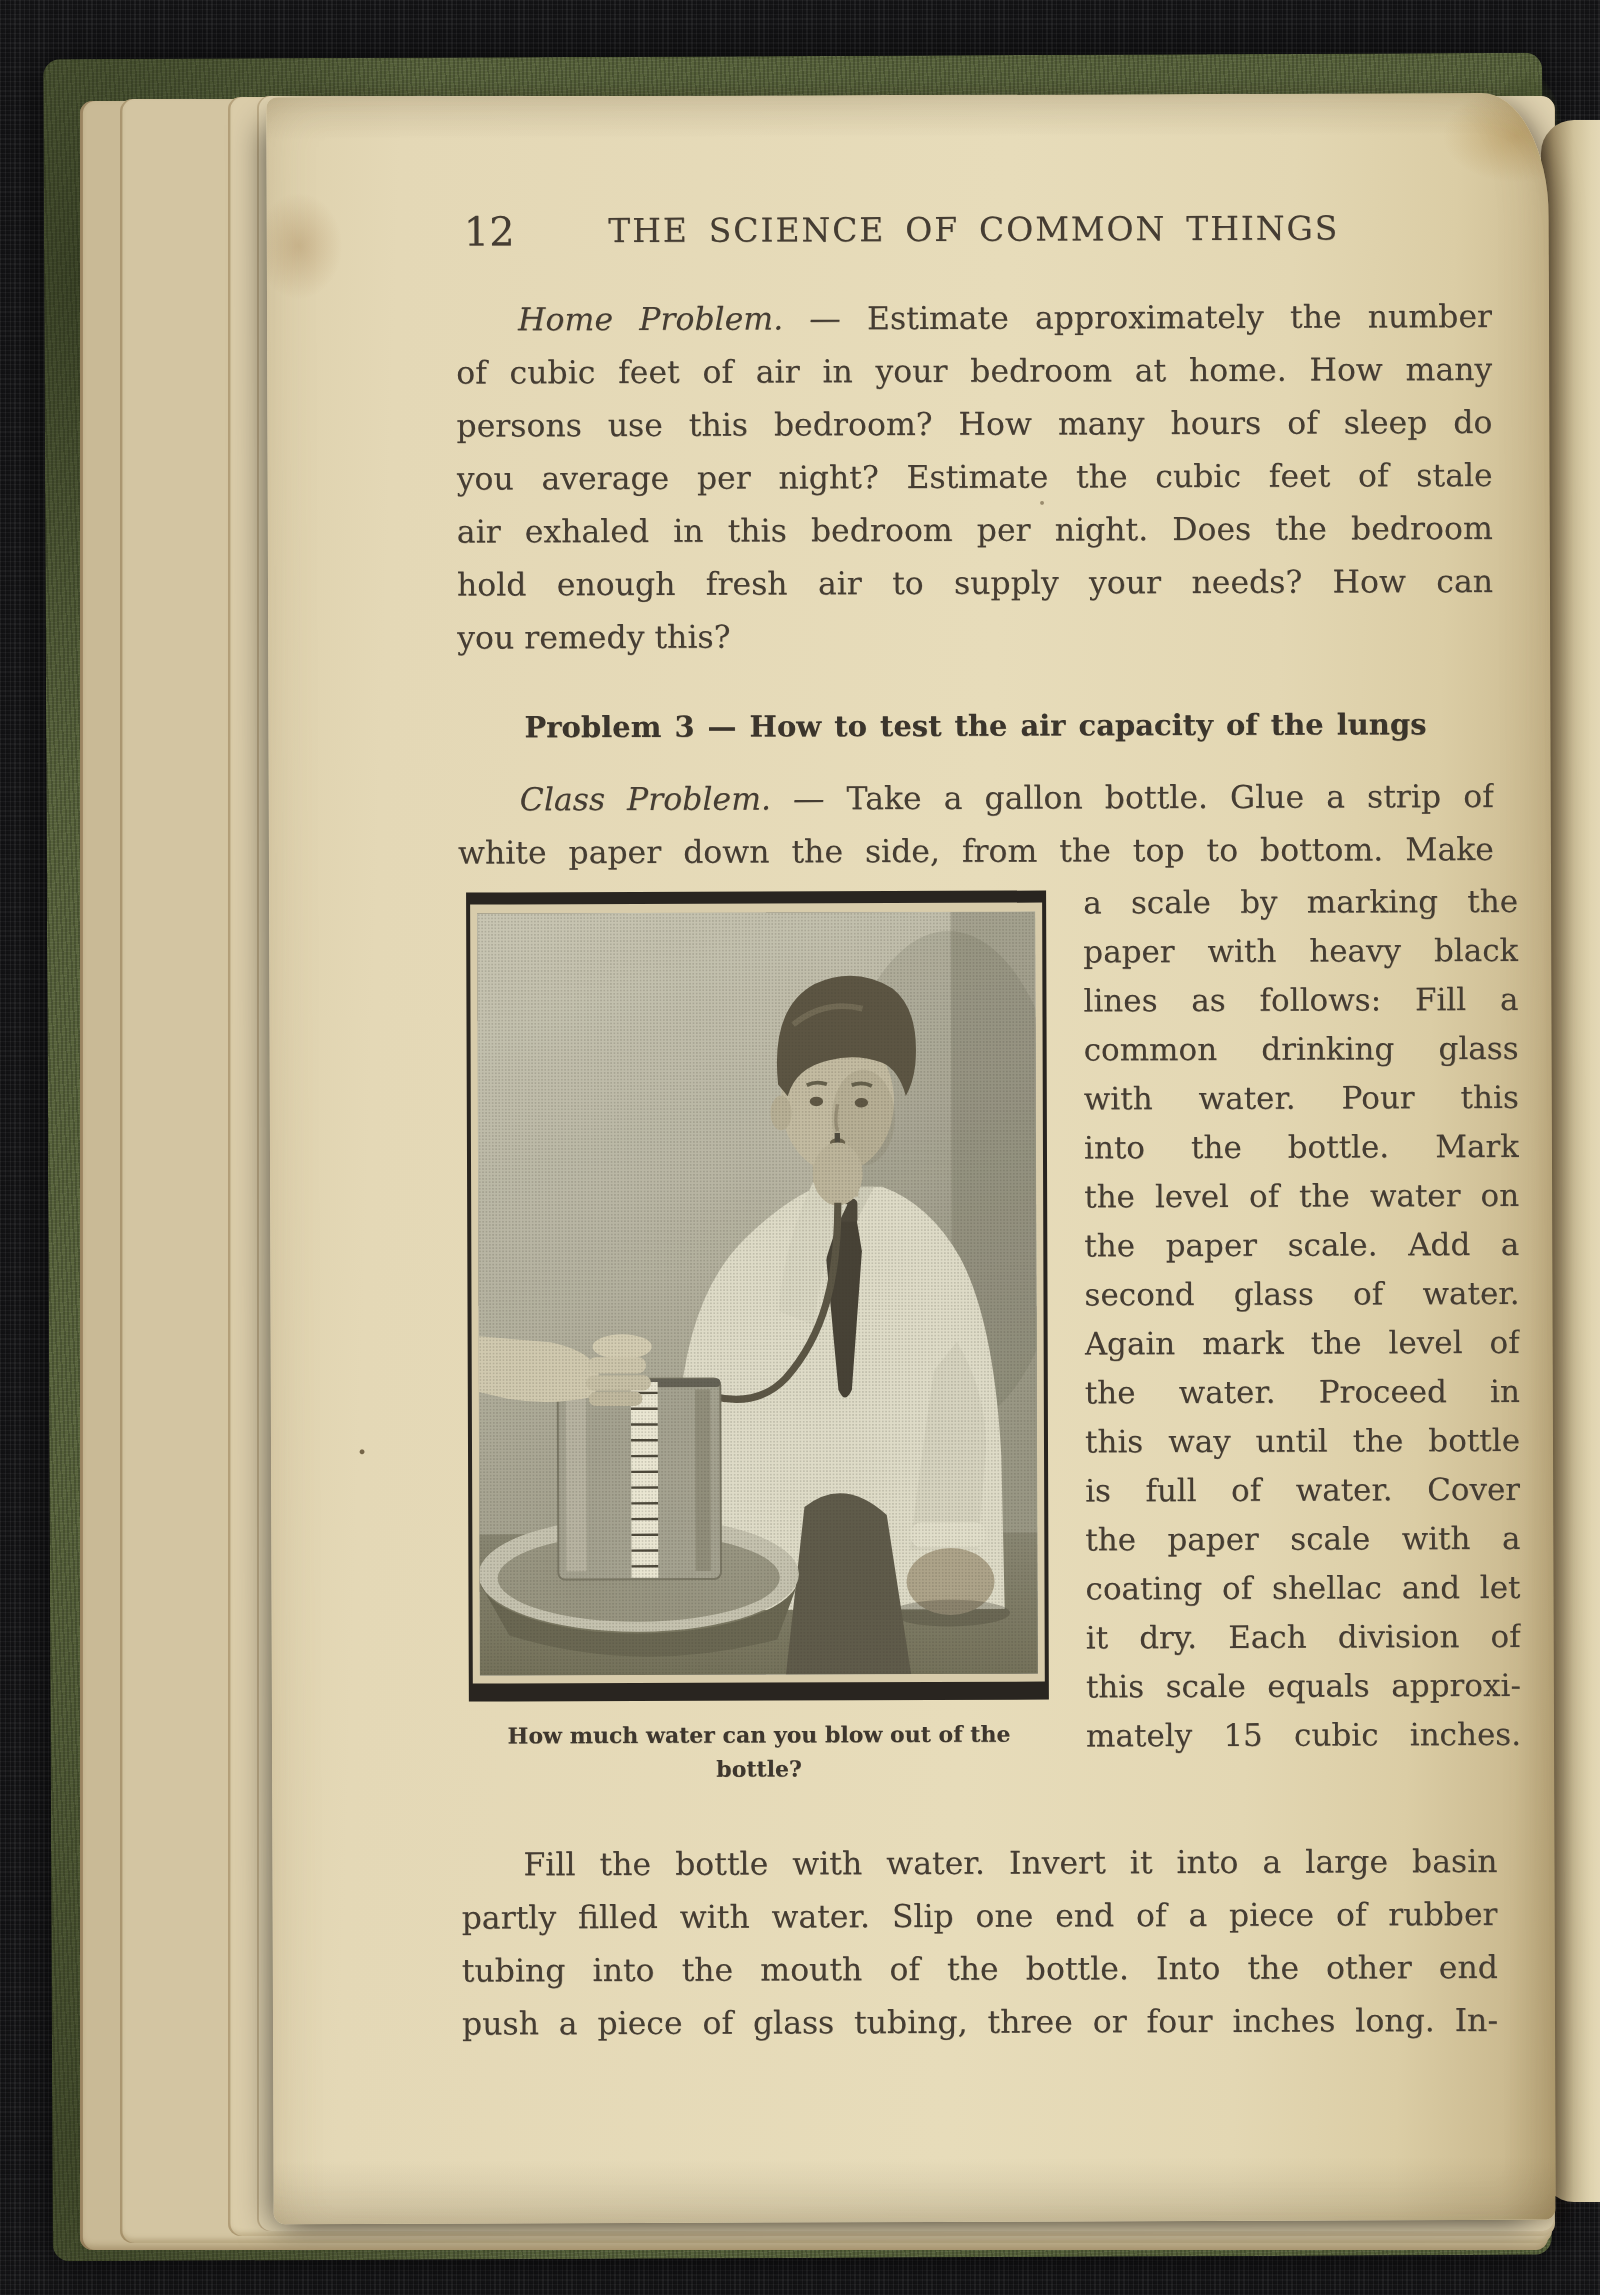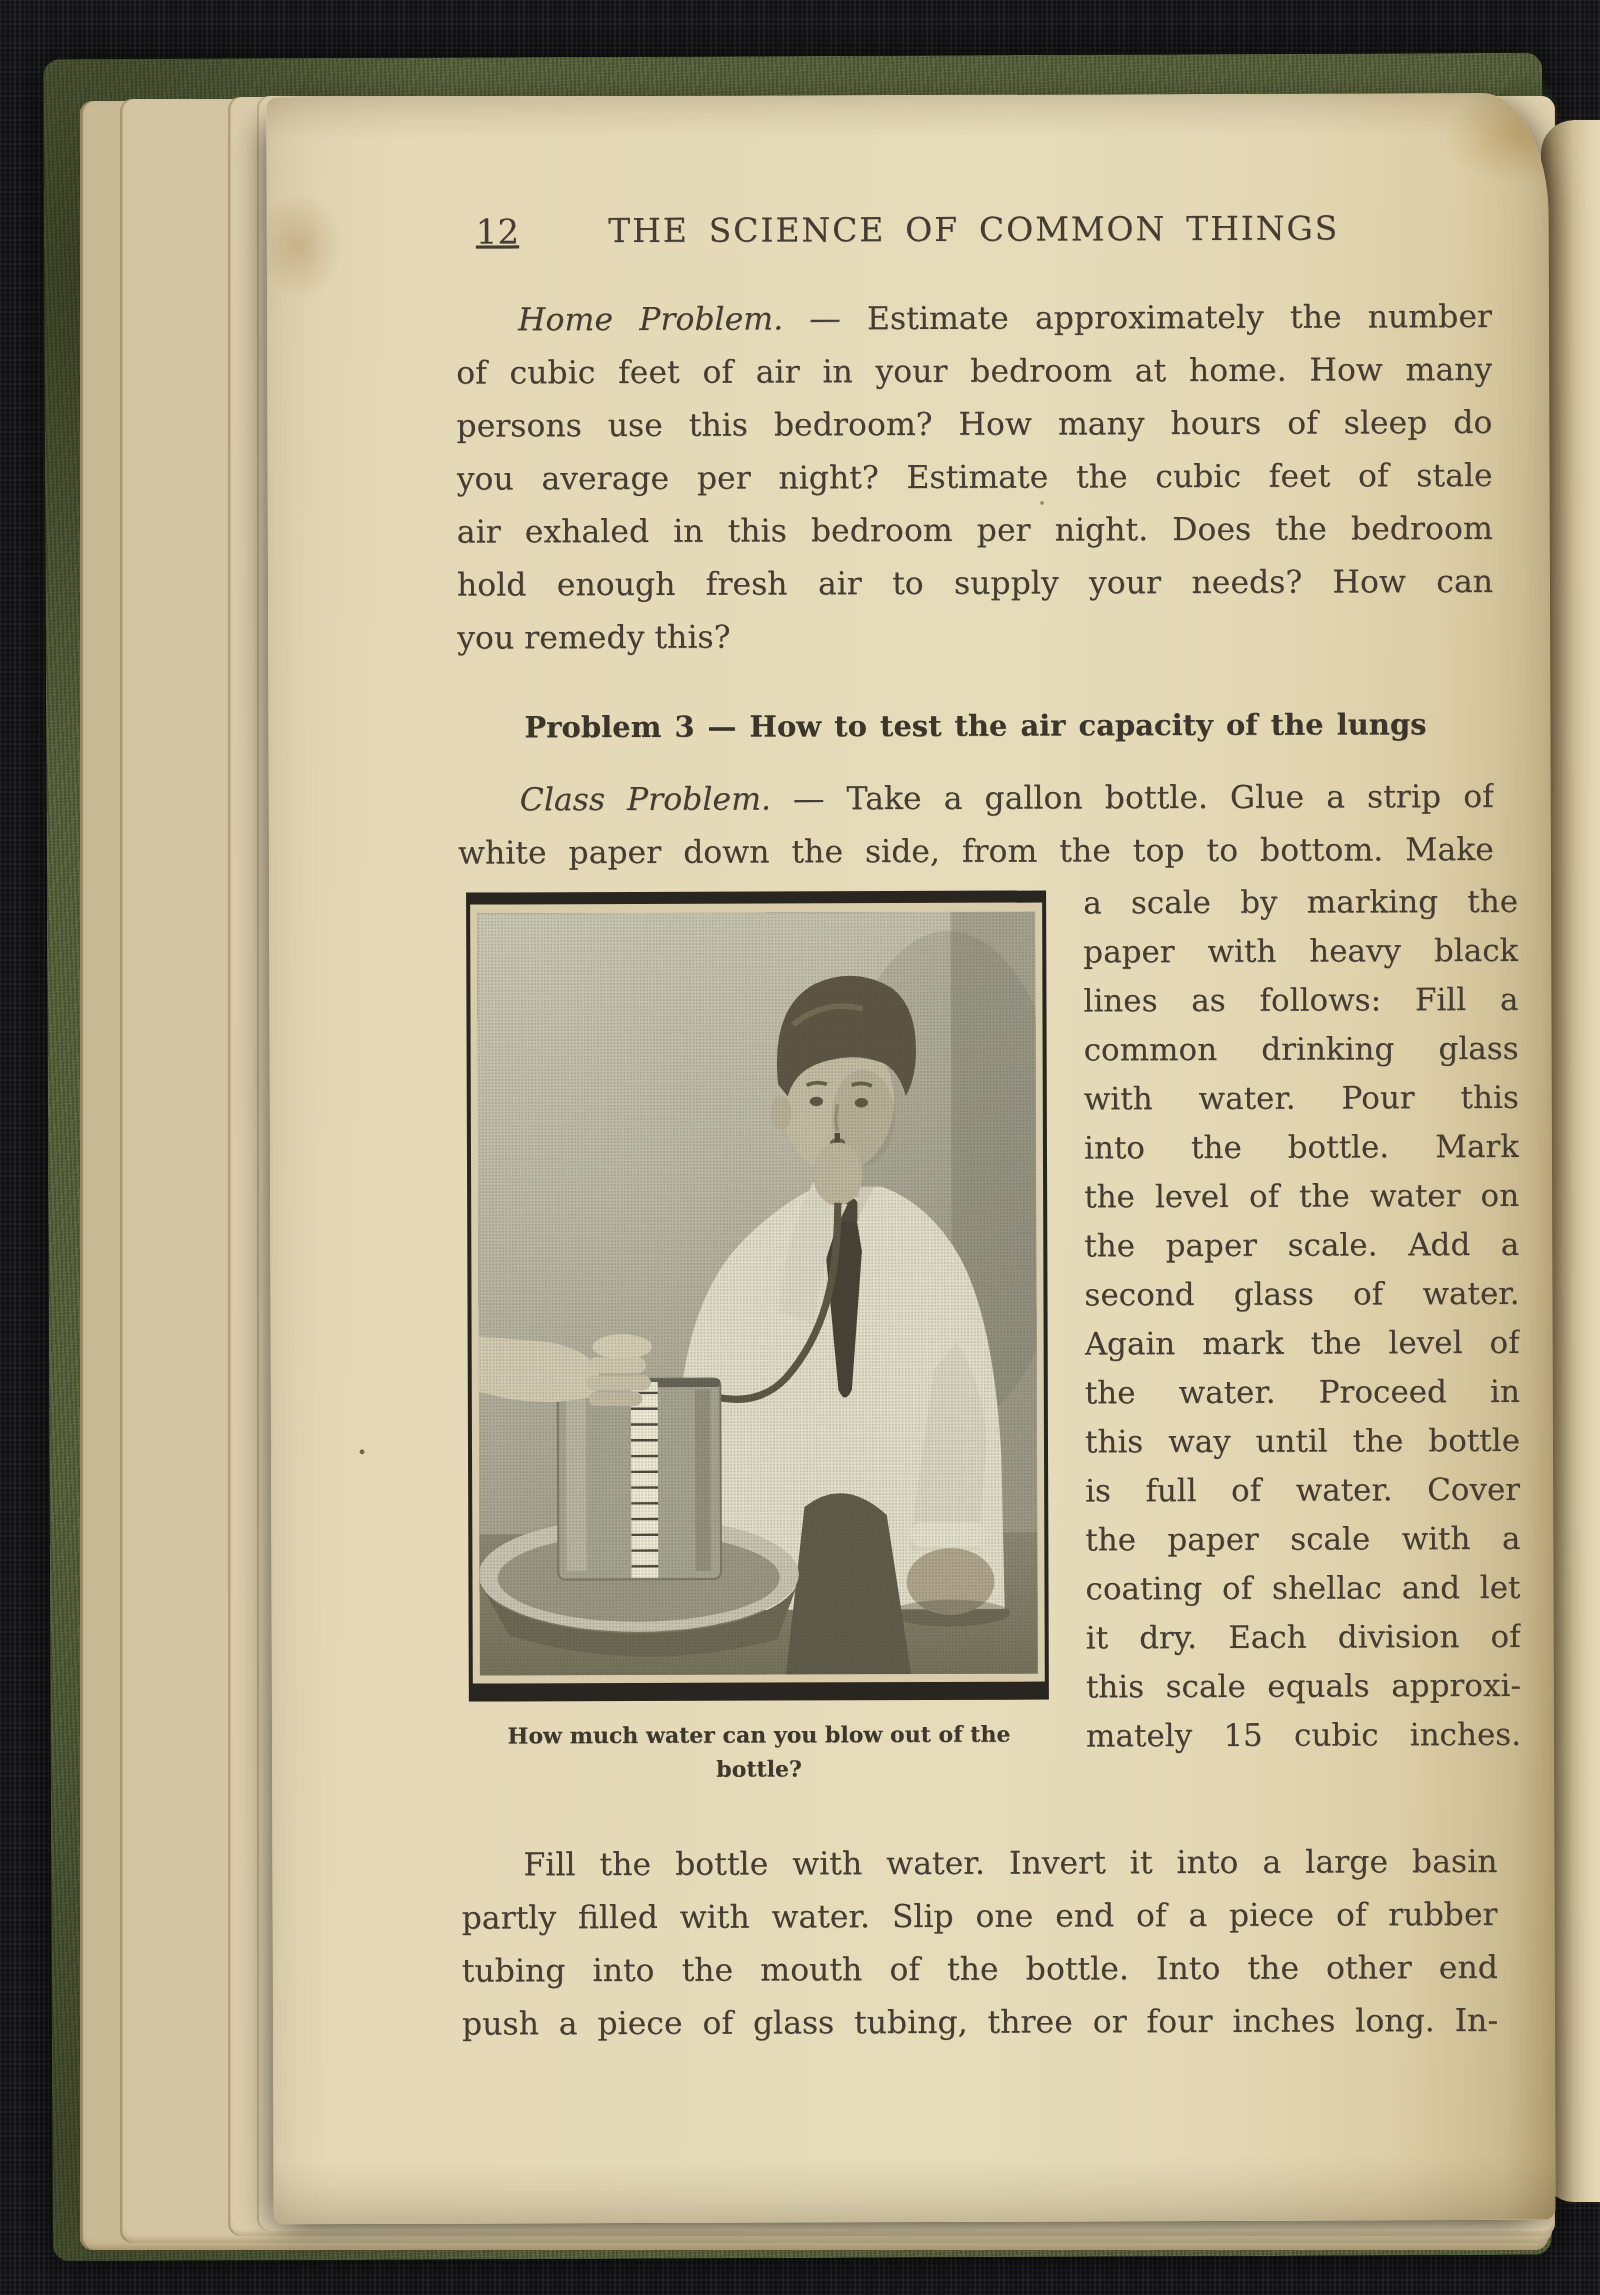--- a/index.html
+++ b/index.html
@@ -51,21 +51,21 @@
     transform:rotate(-0.2deg);
     box-shadow:
       -16px 14.3px 33px -13.4px rgba(0,0,0,.55),
       12.4px 2.9px 29px -8.6px rgba(25,15,5,.55),
       inset 22px 12.4px 57px -33px rgba(125,100,60,.30),
       inset -24px -11.5px 53px -29px rgba(110,85,45,.32);
   }
   .ink{color:#453d33;text-shadow:0.3px 0.4px 0 rgba(62,52,40,.35);}
   .abs{position:absolute;}
   .header-row{left:189px;top:116px;width:1036px;height:38px;}
-  .pagenum{position:absolute;left:20px;top:3.8px;font-size:34px;line-height:30px;text-decoration:underline;}
+  .pagenum{position:absolute;left:8px;top:3.8px;font-size:40px;line-height:30px;}
   .title{width:100%;text-align:center;font-size:33px;line-height:37px;letter-spacing:1.9px;word-spacing:7.6px;}
   .para{left:189px;width:1036px;}
   .p1{top:197px;}
   .p2{top:677px;}
   .p3{top:1742px;}
   .line{font-size:31.5px;line-height:53px;height:53px;white-space:nowrap;}
   .jl{text-align:justify;text-align-last:justify;text-justify:inter-word;white-space:normal;overflow:hidden;}
   .indent{text-indent:62px;}
   .it{font-style:italic;}
   .h3{left:189px;top:612px;width:1036px;text-align:center;font-weight:bold;font-size:29px;line-height:38px;word-spacing:2.9px;color:#3b352c;}

